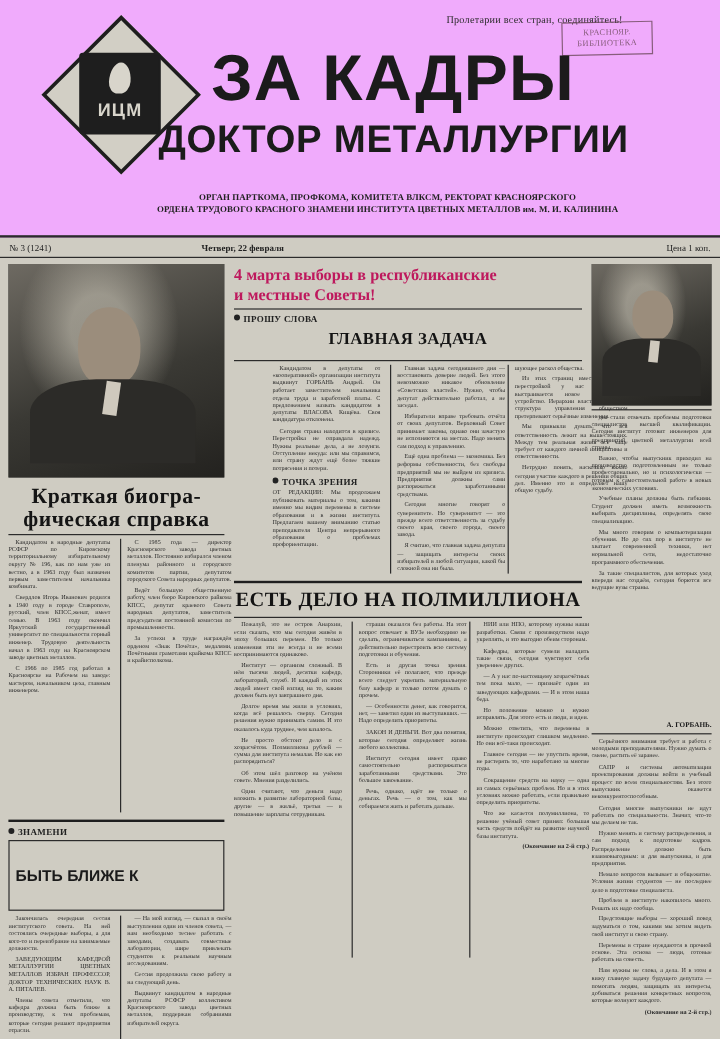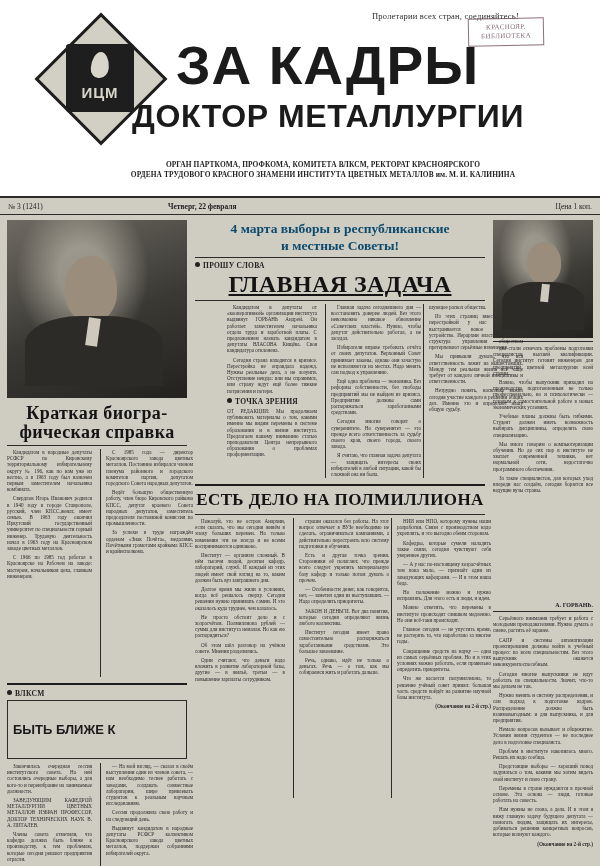--- a/index.html
+++ b/index.html
@@ -16,21 +16,21 @@
     height: 866px;
     background: #cfccc2;
     overflow: hidden;
     color: #1a1a1a;
   }
 
   
   .masthead {
     position: relative;
     height: 196px;
-    background: #ffffff;
+    background: #f0abfc;
     border-bottom: 2px solid #2b2b2b;
   }
   .slogan {
     position: absolute;
     top: 11px;
     left: 372px;
     font-size: 8.5px;
     letter-spacing: .2px;
     color: #2b2b2b;
     white-space: nowrap;
@@ -267,22 +267,22 @@
     line-height: 15px;
     font-size: 13px;
     color: #1a1a1a;
   }
 
   .election-head {
     font-family: "Liberation Serif", serif;
     font-weight: bold;
     font-size: 13.5px;
     line-height: 17px;
-    text-align: center;
-    color: #0c4a6e;
+    text-align: left;
+    color: #be185d;
   }
 
   .col-rule-left { border-left: 1px solid #2b2b2b; }
 </style>
 </head>
 <body>
 
 <div id="page">
 
   <div class="masthead">
@@ -337,21 +337,21 @@
         <div class="txt col-rule-left" style="position:absolute;left:93px;top:0;width:87px;height:228px;padding-left:5px;">
           <p>С 1985 года — директор Красноярского завода цветных металлов. Постоянно избирался членом пленума районного и городского комитетов партии, депутатом городского Совета народных депутатов.</p>
           <p>Ведёт большую общественную работу, член бюро Кировского райкома КПСС, депутат краевого Совета народных депутатов, заместитель председателя постоянной комиссии по промышленности.</p>
           <p>За успехи в труде награждён орденом «Знак Почёта», медалями, Почётными грамотами крайкома КПСС и крайисполкома.</p>
         </div>
       </div>
 
       <hr class="rule-thick">
 
       <div class="kicker">
-        <span class="dot"></span><span>ВЛКСМ</span>
+        <span class="dot"></span><span>ЗНАМЕНИ</span>
       </div>
 
       <div class="boxed" style="width:180px;">
         <div class="hl-head">
           <div>БЫТЬ БЛИЖЕ К</div>
         </div>
       </div>
 
       <div style="position:relative;height:182px;margin-top:4px;">
         <div class="txt" style="position:absolute;left:0;top:0;width:85px;height:180px;">
@@ -372,21 +372,21 @@
       <div class="election-head">
         <div>4 марта выборы в республиканские</div>
         <div>и  местные  Советы!</div>
       </div>
       <hr class="rule">
 
       <div class="kicker">
         <span class="dot"></span><span>ПРОШУ СЛОВА</span>
       </div>
 
-      <div class="bigtitle" style="font-size:24px;line-height:24px;margin:2px 0 4px 0;text-decoration:underline;">ГЛАВНАЯ ЗАДАЧА</div>
+      <div class="bigtitle" style="font-size:14px;line-height:24px;margin:2px 0 4px 0;">ГЛАВНАЯ ЗАДАЧА</div>
       <hr class="rule">
 
       <div style="position:relative;height:176px;margin-left:32px;">
         <div class="txt" style="position:absolute;left:0;top:0;width:90px;height:174px;">
           <p>Кандидатом в депутаты от «кооперативной» организации института выдвинут ГОРБАНЬ Андрей. Он работает заместителем начальника отдела труда и заработной платы. С предложением назвать кандидатом в депутаты ВЛАСОВА Кищёва. Своя кандидатура отклонена.</p>
           <p>Сегодня страна находится в кризисе. Перестройка не оправдала надежд. Нужны реальные дела, а не лозунги. Отступление некуда: или мы справимся, или страну ждут ещё более тяжкие потрясения и потери.</p>
           <div class="kicker" style="margin-top:4px;">
             <span class="dot"></span><span>ТОЧКА ЗРЕНИЯ</span>
           </div>
           <p class="noind" style="margin-top:3px;">ОТ РЕДАКЦИИ: Мы продолжаем публиковать материалы о том, какими именно мы видим перемены в системе образования и в жизни института. Предлагаем вашему вниманию статью преподавателя Центра непрерывного образования о проблемах профориентации.</p>

